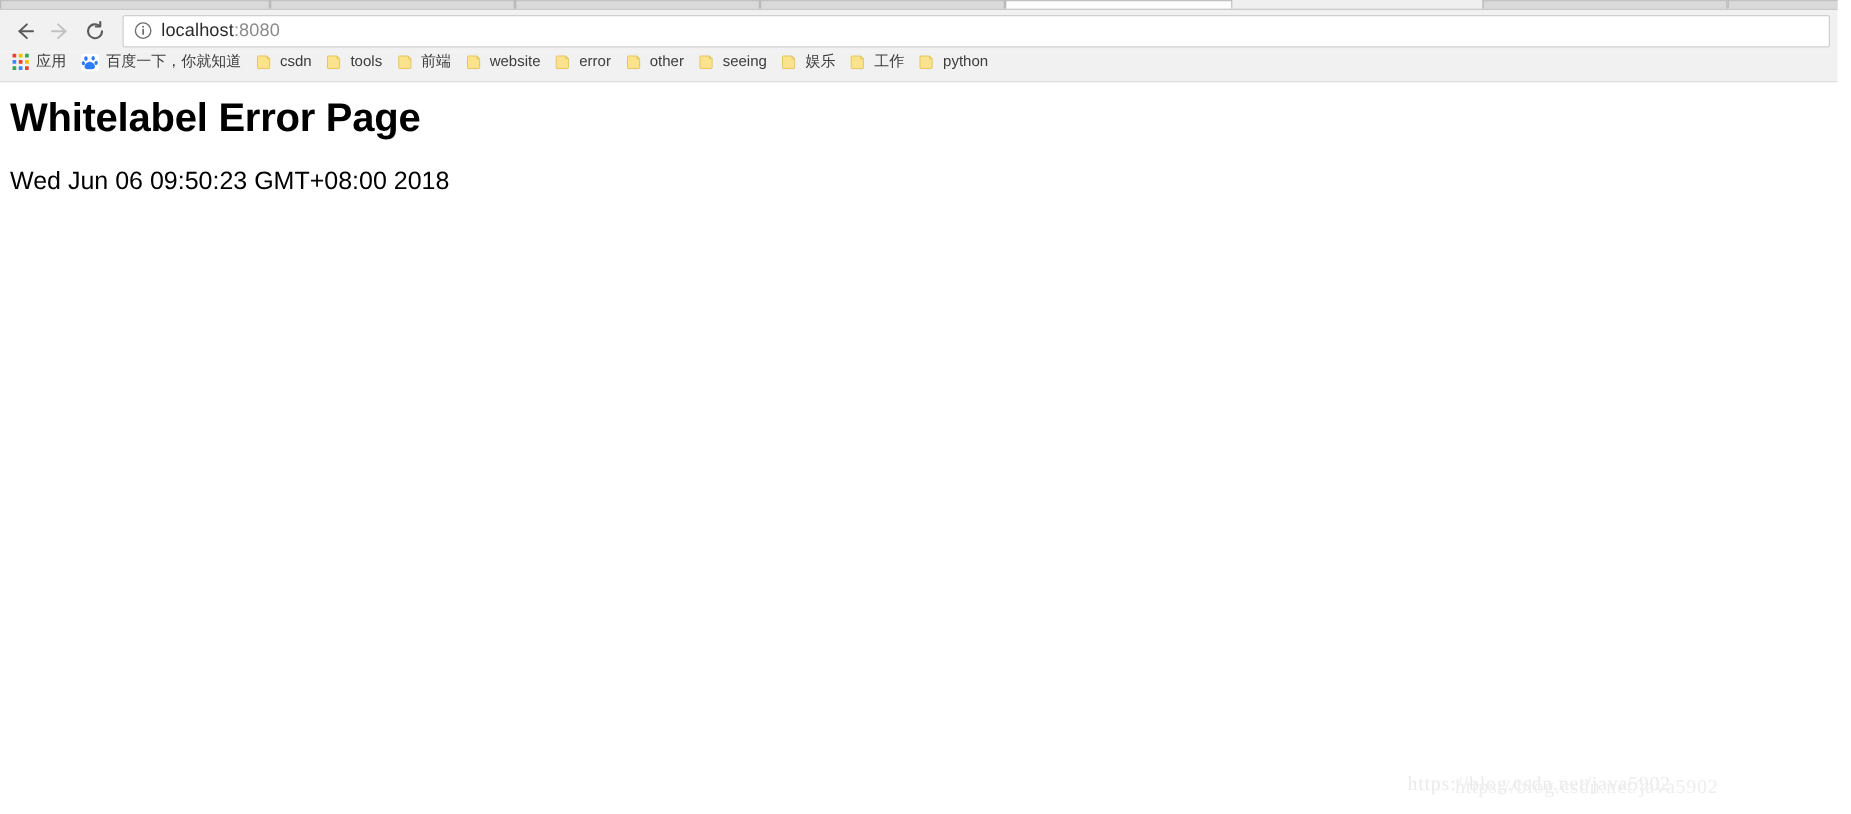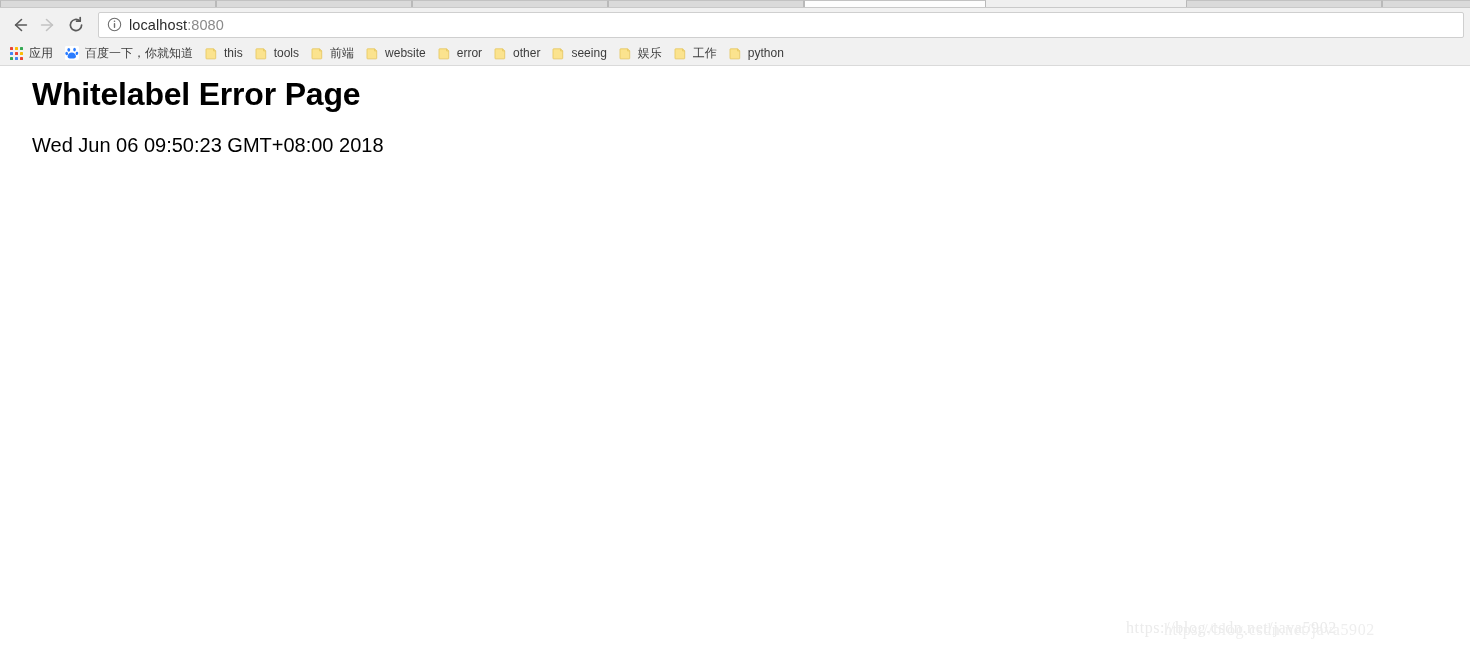--- a/index.html
+++ b/index.html
@@ -103,21 +103,20 @@
     background: #f1f1f1;
     border-bottom: 1px solid #dadada;
     display: flex;
     align-items: center;
     padding-left: 7px;
     box-sizing: border-box;
     white-space: nowrap;
   }
   .bm-item {
     display: flex;
-    align-items: center;
     height: 21px;
     padding: 0 7px 0 3px;
     border-radius: 2px;
     margin-right: 2px;
     flex: 0 0 auto;
   }
   .bm-label {
     font-size: 12px;
     color: #3c3c3c;
     margin-left: 6px;
@@ -157,21 +156,20 @@
 
   
   .viewport {
     position: absolute;
     top: 66px;
     left: 0;
     right: 0;
     bottom: 0;
     background: #ffffff;
     overflow: hidden;
-    padding-left: 24px;
   }
   .page-body {
     padding: 0 8px;
     font-family: "Liberation Sans", "DejaVu Sans", sans-serif;
   }
   h1.error-title {
     font-size: 32px;
     font-weight: bold;
     color: #000000;
     margin: 11px 0 0 0;
@@ -301,21 +299,21 @@
       <span class="bm-label cjk">百度一下，你就知道</span>
     </div>
 
     <div class="bm-item">
       <span>
         <svg class="folder-icon" viewBox="0 0 16 16" aria-hidden="true">
           <path d="M2 2.2 h8.6 l2.6 2.6 v9 a0.8 0.8 0 0 1 -0.8 0.8 H2 a0.8 0.8 0 0 1 -0.8 -0.8 V3 a0.8 0.8 0 0 1 0.8 -0.8 z" fill="#fbe38e" stroke="#e3c257" stroke-width="0.9" stroke-linejoin="round"></path>
           <path d="M10.6 2.2 v2.6 h2.6" fill="none" stroke="#e3c257" stroke-width="0.9" stroke-linejoin="round"></path>
         </svg>
       </span>
-      <span class="bm-label">this</span>
+      <span class="bm-label">csdn</span>
     </div>
 
     <div class="bm-item">
       <span>
         <svg class="folder-icon" viewBox="0 0 16 16" aria-hidden="true">
           <path d="M2 2.2 h8.6 l2.6 2.6 v9 a0.8 0.8 0 0 1 -0.8 0.8 H2 a0.8 0.8 0 0 1 -0.8 -0.8 V3 a0.8 0.8 0 0 1 0.8 -0.8 z" fill="#fbe38e" stroke="#e3c257" stroke-width="0.9" stroke-linejoin="round"></path>
           <path d="M10.6 2.2 v2.6 h2.6" fill="none" stroke="#e3c257" stroke-width="0.9" stroke-linejoin="round"></path>
         </svg>
       </span>
       <span class="bm-label">tools</span>

